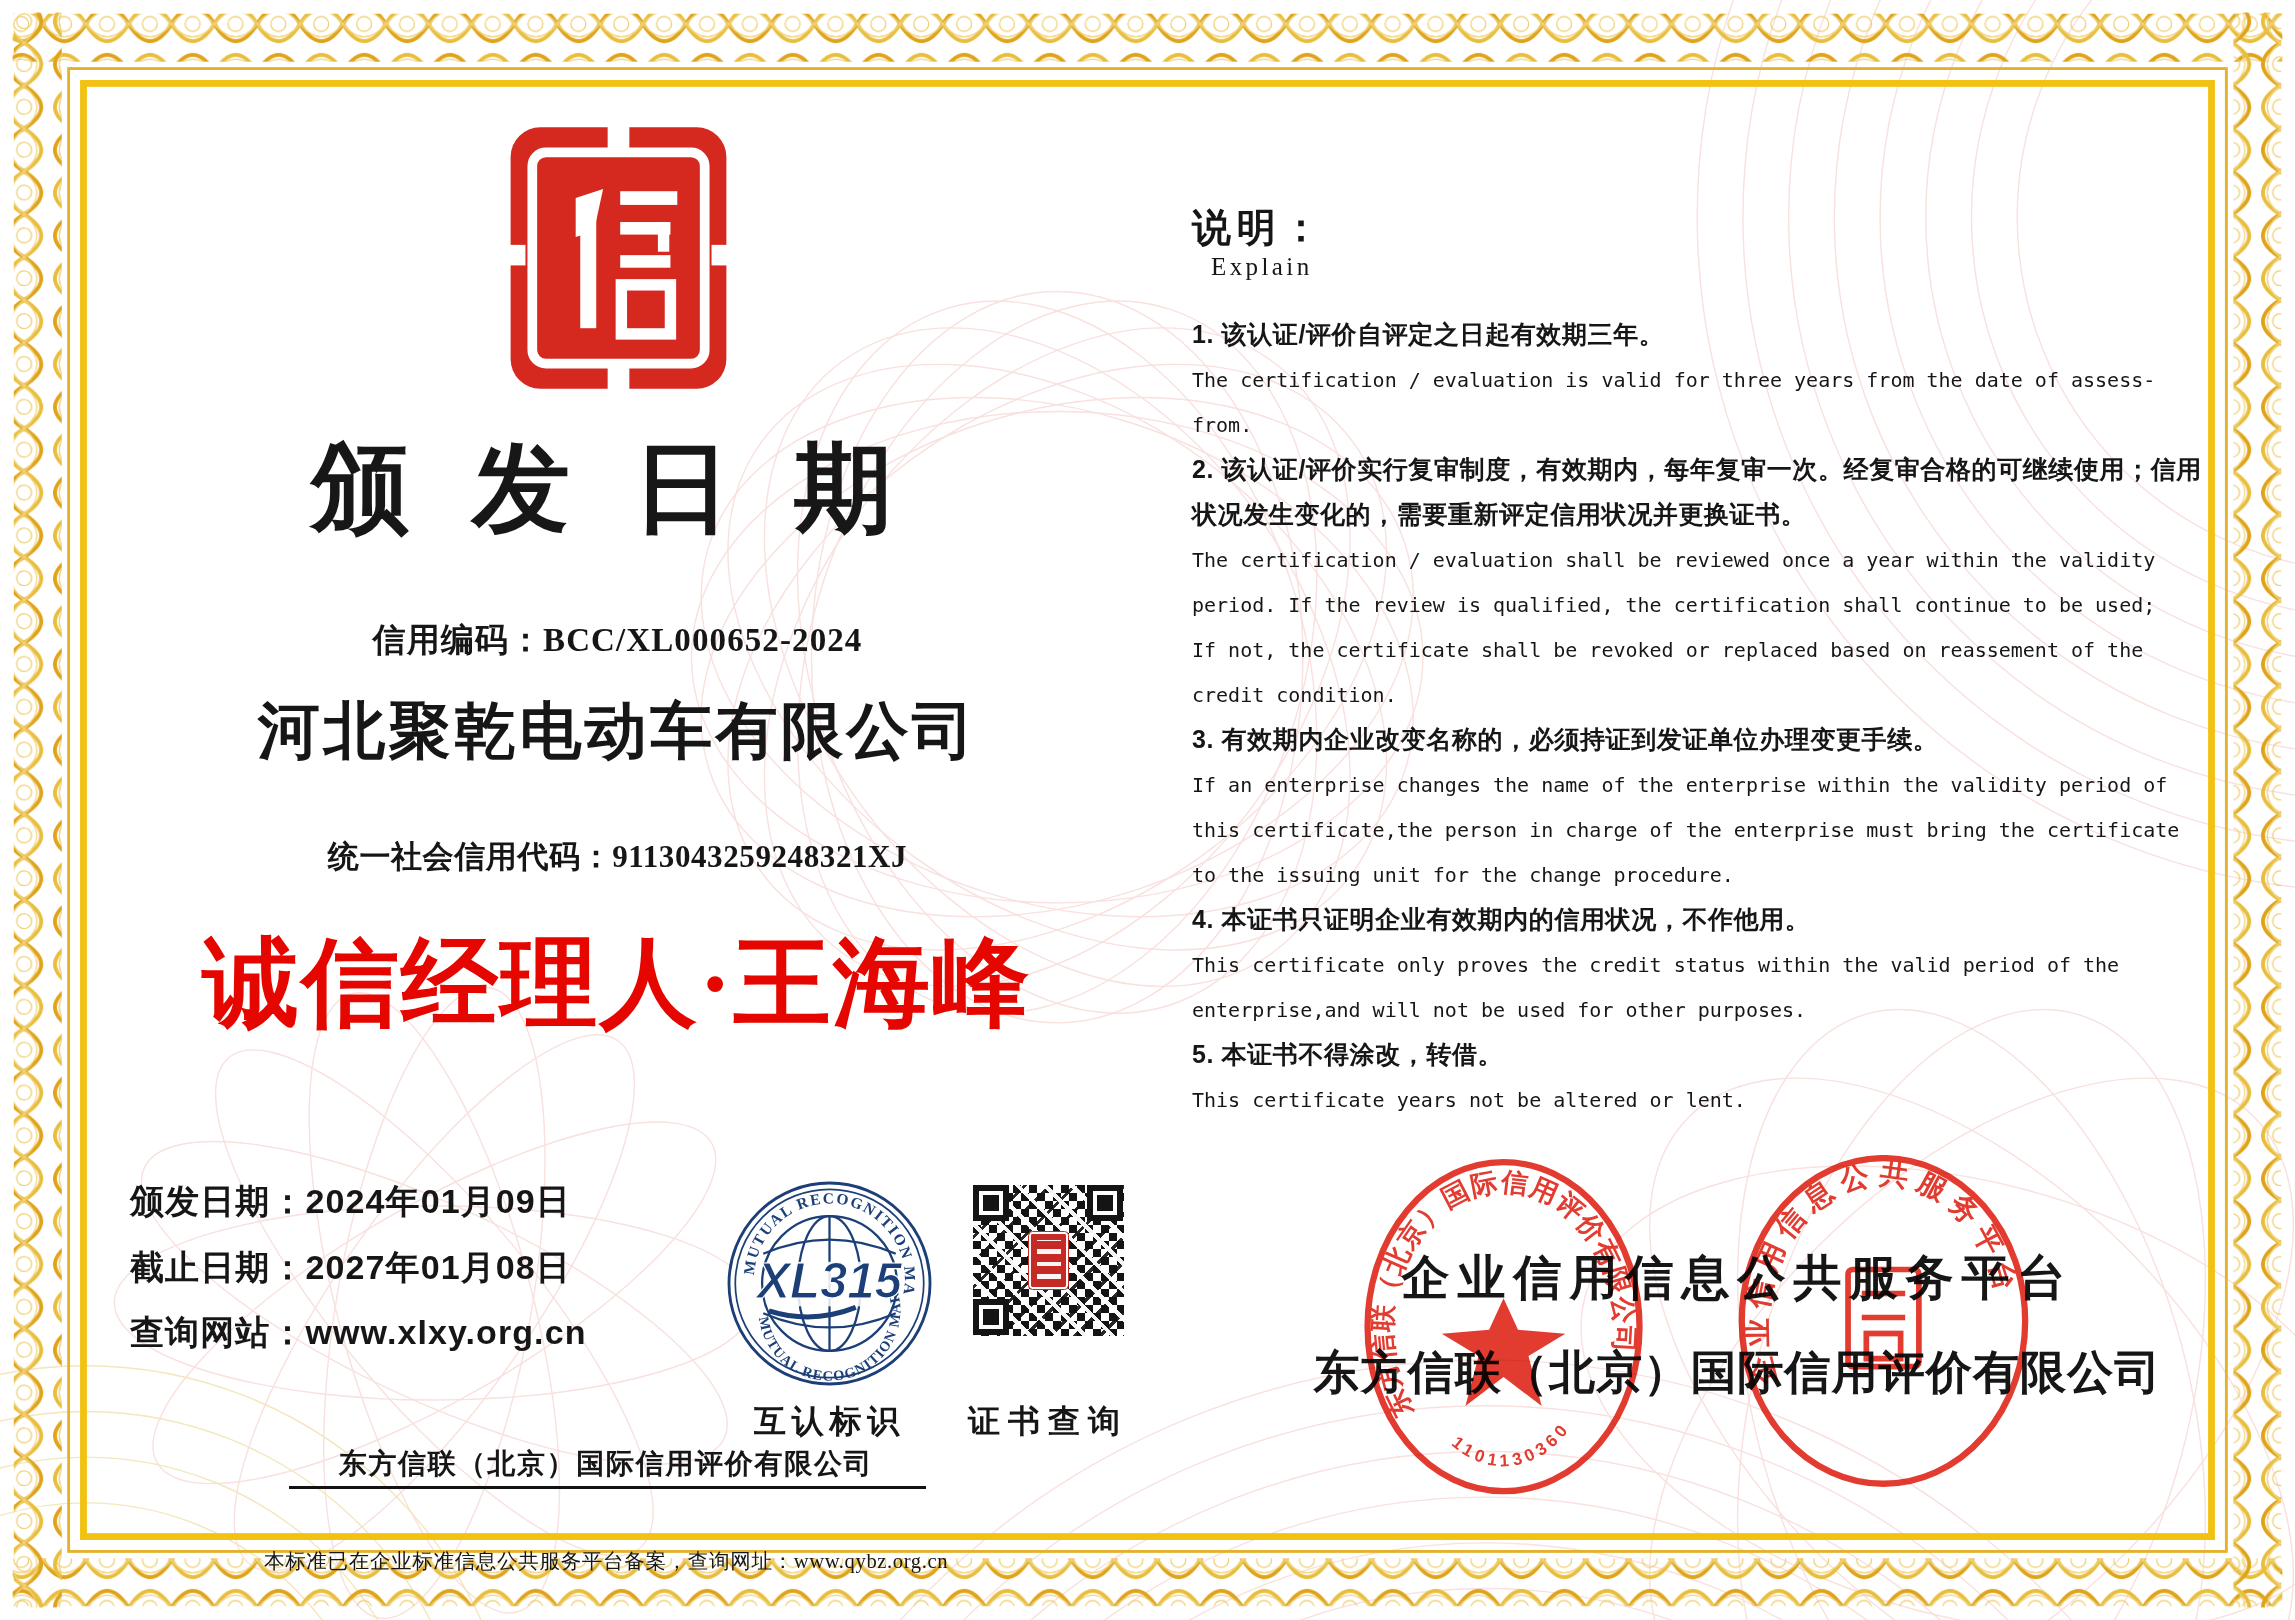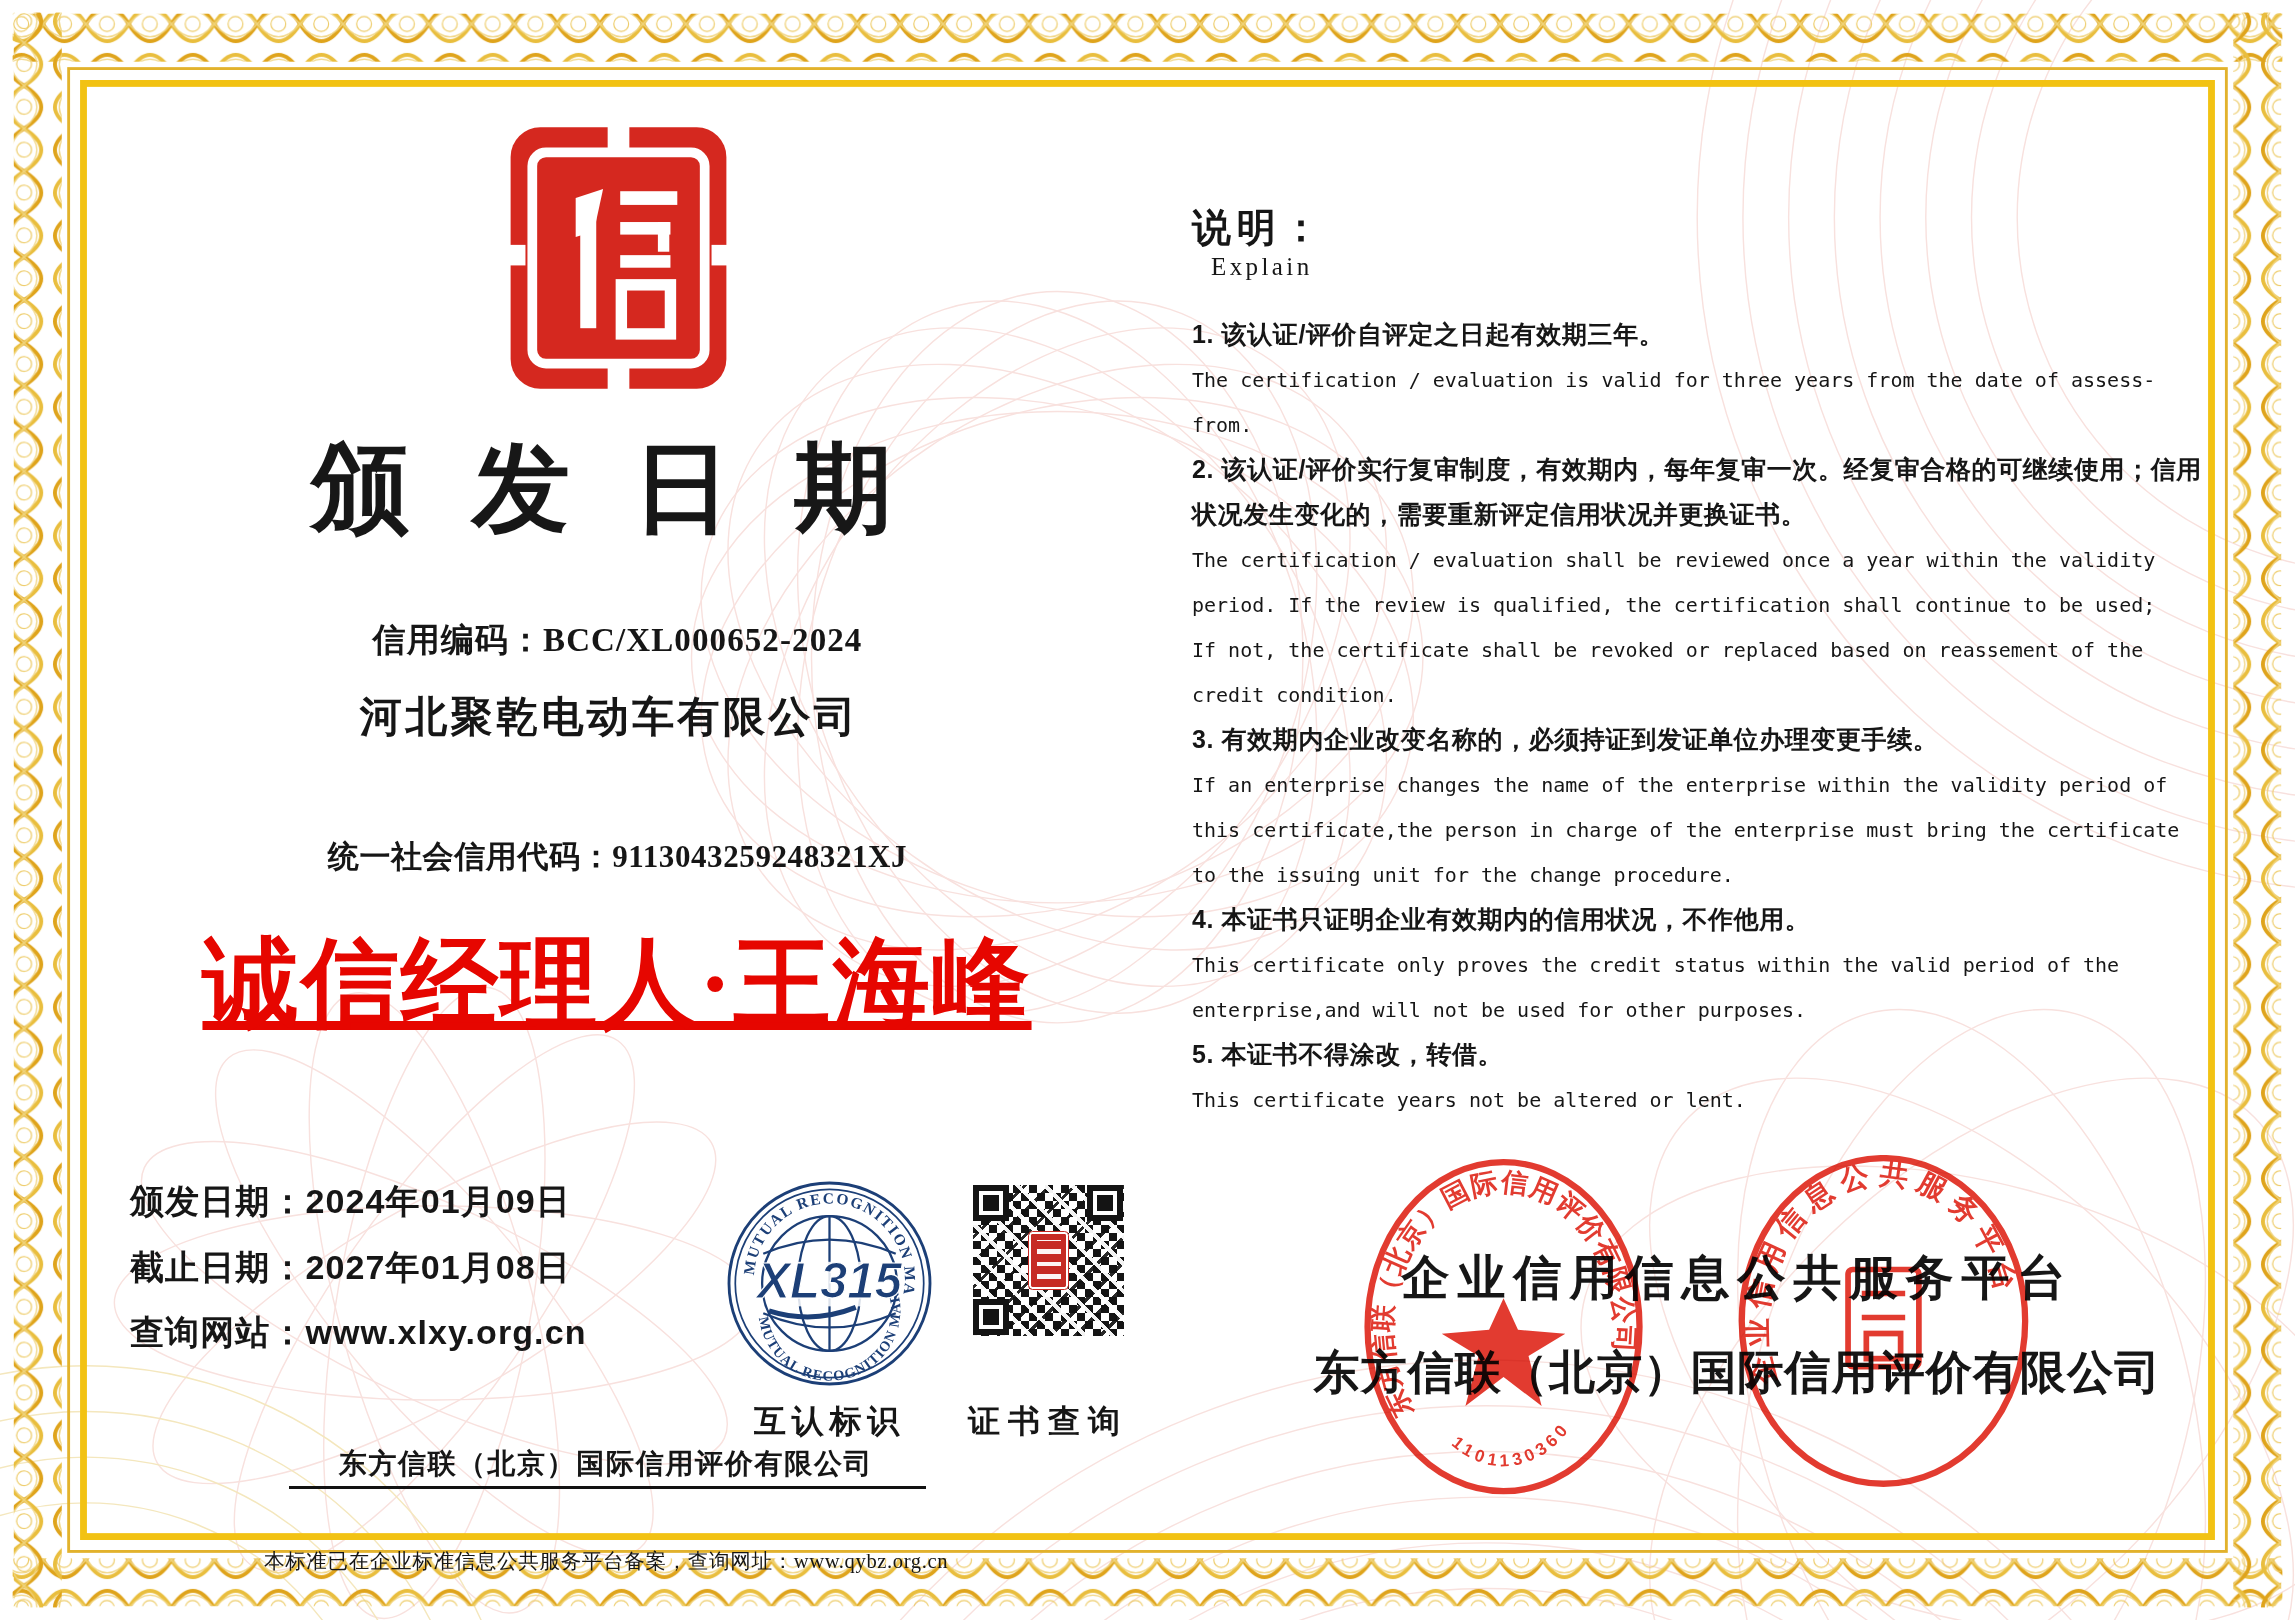--- a/index.html
+++ b/index.html
@@ -7,26 +7,26 @@
         font-family:"Liberation Sans",sans-serif;color:#161616;}
   .abs{position:absolute;}
   .ctr{text-align:center;}
   .nowrap{white-space:nowrap;}
 
   
   .title{left:109px;top:424px;width:1017px;font-size:98px;font-weight:900;
          letter-spacing:63px;text-indent:31px;color:#171717;}
   .credit-line{left:109px;top:618px;width:1017px;font-size:33px;
          font-family:"Liberation Serif",serif;font-weight:600;letter-spacing:1.1px;text-align:center;}
-  .company{left:72px;top:689px;width:1075px;font-size:42px;font-weight:800;
+  .company{left:80px;top:689px;width:1075px;font-size:62px;font-weight:800;
          font-family:"Liberation Serif",serif;letter-spacing:3.4px;}
   .social-line{left:109px;top:836px;width:1017px;font-size:31px;
          font-family:"Liberation Serif",serif;font-weight:600;letter-spacing:0.6px;}
   .holder{left:51px;top:919px;width:1132px;font-size:97px;font-weight:900;
-         font-family:"Liberation Serif",serif;color:#e60600;letter-spacing:2.3px;text-decoration:underline;}
+         font-family:"Liberation Serif",serif;color:#e60600;letter-spacing:2.3px;}
   .daterow{left:130px;font-size:34px;font-weight:700;letter-spacing:1.1px;white-space:nowrap;}
   .daterow .val{font-weight:700;}
   .mark-label{font-size:32px;font-weight:700;letter-spacing:5.7px;margin-top:12px;}
   .footer-co{left:183px;top:1445px;width:846px;font-size:28px;font-weight:600;
          font-family:"Liberation Serif",serif;letter-spacing:1.7px;}
   .footer-rule{left:289px;top:1486px;width:637px;height:2.9px;background:#121212;}
   .footer-note{left:183px;top:1499px;width:846px;font-size:20.6px;
          font-family:"Liberation Serif",serif;letter-spacing:0.6px;margin-top:48px;}
 
   

